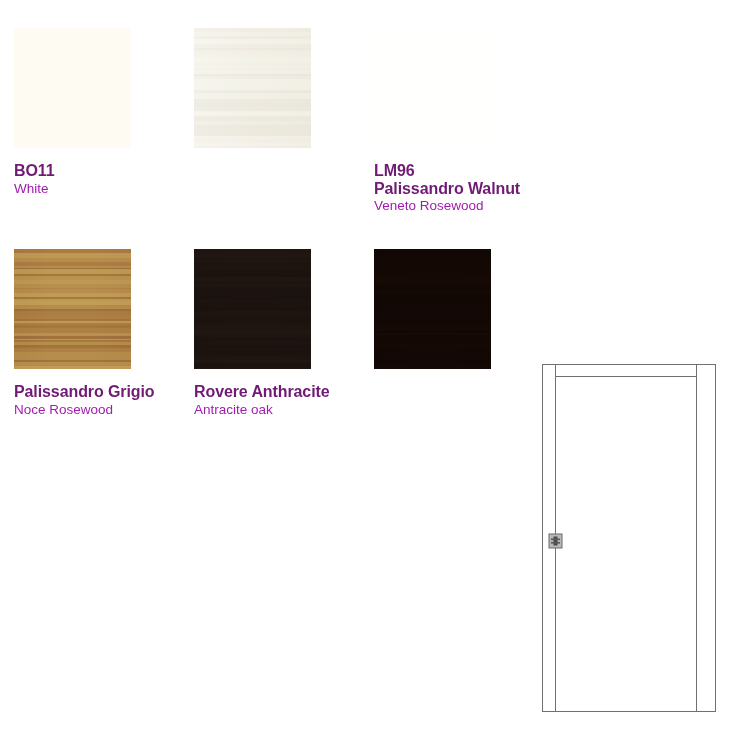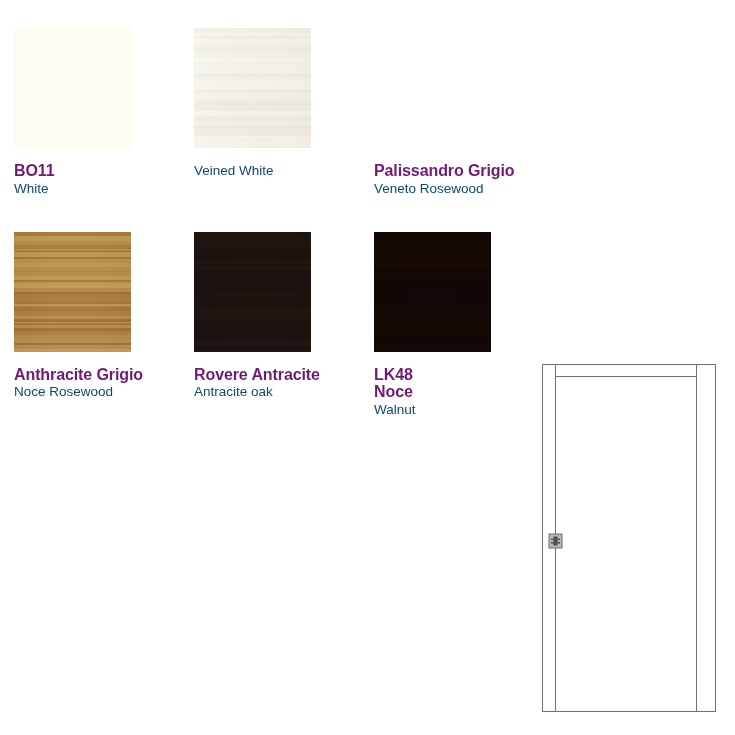--- a/index.html
+++ b/index.html
@@ -57,21 +57,21 @@
     font-size: 16px;
     font-weight: bold;
     color: #701a75;
     line-height: 17.5px;
     letter-spacing: -0.1px;
     white-space: nowrap;
   }
   .swatch-desc {
     font-size: 13.5px;
     font-weight: normal;
-    color: #0c4a6e;
+    color: #a21caf;
     line-height: 18px;
     white-space: nowrap;
   }
 
   
   .door-drawing {
     position: absolute;
     left: 535px;
     top: 358px;
     width: 190px;
@@ -94,66 +94,61 @@
         <div class="swatch-code">BO11</div>
         <div class="swatch-desc">White</div>
       </div>
     </div>
 
     <div class="swatch-cell">
       <div class="swatch-chip">
         <div class="grain" id="grain-1" style="background: linear-gradient(rgb(249, 247, 243) 0%, rgb(249, 247, 243) 3.2%, rgb(252, 251, 249) 3.2%, rgb(252, 251, 249) 5.23%, rgb(252, 251, 249) 5.23%, rgb(252, 251, 249) 6.66%, rgb(247, 246, 241) 6.66%, rgb(247, 246, 241) 9.04%, rgb(253, 253, 251) 9.04%, rgb(253, 253, 251) 13.05%, rgb(248, 247, 242) 13.05%, rgb(248, 247, 242) 16.27%, rgb(244, 242, 237) 16.27%, rgb(244, 242, 237) 18.21%, rgb(249, 248, 244) 18.21%, rgb(249, 248, 244) 21.2%, rgb(251, 250, 246) 21.2%, rgb(251, 250, 246) 24.97%, rgb(253, 253, 251) 24.97%, rgb(253, 253, 251) 28.84%, rgb(250, 249, 245) 28.84%, rgb(250, 249, 245) 30.73%, rgb(252, 252, 249) 30.73%, rgb(252, 252, 249) 33.18%, rgb(251, 250, 247) 33.18%, rgb(251, 250, 247) 35.76%, rgb(252, 251, 249) 35.76%, rgb(252, 251, 249) 38.08%, rgb(243, 241, 235) 38.08%, rgb(243, 241, 235) 39.85%, rgb(248, 247, 243) 39.85%, rgb(248, 247, 243) 42.27%, rgb(253, 252, 250) 42.27%, rgb(253, 252, 250) 45.41%, rgb(252, 252, 249) 45.41%, rgb(252, 252, 249) 49.05%, rgb(252, 252, 249) 49.05%, rgb(252, 252, 249) 51.76%, rgb(245, 243, 238) 51.76%, rgb(245, 243, 238) 54.4%, rgb(251, 250, 246) 54.4%, rgb(251, 250, 246) 55.57%, rgb(251, 250, 247) 55.57%, rgb(251, 250, 247) 59.33%, rgb(245, 243, 238) 59.33%, rgb(245, 243, 238) 62.79%, rgb(243, 241, 235) 62.79%, rgb(243, 241, 235) 65.3%, rgb(244, 243, 237) 65.3%, rgb(244, 243, 237) 69.49%, rgb(252, 252, 249) 69.49%, rgb(252, 252, 249) 73.13%, rgb(245, 244, 238) 73.13%, rgb(245, 244, 238) 74.89%, rgb(244, 242, 236) 74.89%, rgb(244, 242, 236) 77.1%, rgb(248, 247, 242) 77.1%, rgb(248, 247, 242) 80.78%, rgb(243, 241, 235) 80.78%, rgb(243, 241, 235) 83.05%, rgb(244, 242, 236) 83.05%, rgb(244, 242, 236) 86.68%, rgb(244, 242, 236) 86.68%, rgb(244, 242, 236) 89.79%, rgb(252, 251, 248) 89.79%, rgb(252, 251, 248) 92.53%, rgb(250, 249, 246) 92.53%, rgb(250, 249, 246) 95.26%, rgb(253, 252, 250) 95.26%, rgb(253, 252, 250) 98.43%, rgb(250, 249, 245) 98.43%, rgb(250, 249, 245) 100%), linear-gradient(to right, rgb(253, 253, 251) 0%, rgb(250, 249, 245) 40%, rgb(247, 245, 240) 100%) rgb(250, 249, 245); background-blend-mode: multiply; opacity: 0.85;"></div>
       </div>
       <div class="swatch-labels">
-        <div class="swatch-desc">Veined White</div>
       </div>
     </div>
 
     <div class="swatch-cell">
       <div class="swatch-chip">
         <div class="grain" id="grain-2" style="background: linear-gradient(rgb(247, 244, 237) 0%, rgb(247, 244, 237) 3.38%, rgb(247, 243, 236) 3.38%, rgb(247, 243, 236) 4.75%, rgb(236, 231, 222) 4.75%, rgb(236, 231, 222) 7.22%, rgb(247, 243, 236) 7.22%, rgb(247, 243, 236) 9.77%, rgb(246, 243, 235) 9.77%, rgb(246, 243, 235) 12.75%, rgb(236, 231, 221) 12.75%, rgb(236, 231, 221) 16.51%, rgb(243, 239, 231) 16.51%, rgb(243, 239, 231) 17.87%, rgb(239, 234, 225) 17.87%, rgb(239, 234, 225) 21.82%, rgb(245, 241, 234) 21.82%, rgb(245, 241, 234) 25.52%, rgb(241, 237, 228) 25.52%, rgb(241, 237, 228) 29.08%, rgb(244, 240, 232) 29.08%, rgb(244, 240, 232) 33.27%, rgb(244, 240, 233) 33.27%, rgb(244, 240, 233) 35.12%, rgb(235, 230, 219) 35.12%, rgb(235, 230, 219) 37.98%, rgb(247, 244, 237) 37.98%, rgb(247, 244, 237) 40.67%, rgb(244, 240, 232) 40.67%, rgb(244, 240, 232) 42.27%, rgb(245, 241, 233) 42.27%, rgb(245, 241, 233) 46.4%, rgb(248, 245, 238) 46.4%, rgb(248, 245, 238) 49.44%, rgb(236, 232, 222) 49.44%, rgb(236, 232, 222) 51.18%, rgb(241, 237, 228) 51.18%, rgb(241, 237, 228) 55.09%, rgb(237, 232, 222) 55.09%, rgb(237, 232, 222) 58.02%, rgb(242, 238, 230) 58.02%, rgb(242, 238, 230) 60.39%, rgb(248, 244, 237) 60.39%, rgb(248, 244, 237) 63.01%, rgb(232, 227, 216) 63.01%, rgb(232, 227, 216) 65.58%, rgb(245, 241, 234) 65.58%, rgb(245, 241, 234) 69.4%, rgb(244, 241, 233) 69.4%, rgb(244, 241, 233) 72.94%, rgb(244, 240, 232) 72.94%, rgb(244, 240, 232) 74.37%, rgb(237, 233, 223) 74.37%, rgb(237, 233, 223) 75.81%, rgb(241, 237, 228) 75.81%, rgb(241, 237, 228) 80.09%, rgb(245, 242, 234) 80.09%, rgb(245, 242, 234) 81.15%, rgb(241, 237, 228) 81.15%, rgb(241, 237, 228) 82.92%, rgb(245, 241, 233) 82.92%, rgb(245, 241, 233) 85.32%, rgb(240, 235, 227) 85.32%, rgb(240, 235, 227) 88.22%, rgb(248, 244, 237) 88.22%, rgb(248, 244, 237) 89.17%, rgb(249, 245, 239) 89.17%, rgb(249, 245, 239) 90.4%, rgb(246, 242, 235) 90.4%, rgb(246, 242, 235) 93.45%, rgb(233, 228, 218) 93.45%, rgb(233, 228, 218) 95.59%, rgb(248, 245, 238) 95.59%, rgb(248, 245, 238) 97.15%, rgb(234, 229, 219) 97.15%, rgb(234, 229, 219) 98.89%, rgb(247, 243, 236) 98.89%, rgb(247, 243, 236) 100%), linear-gradient(to right, rgb(240, 236, 227) 0%, rgb(243, 239, 231) 30%, rgb(243, 239, 231) 70%, rgb(241, 237, 228) 100%) rgb(243, 239, 231); background-blend-mode: overlay;"></div>
       </div>
       <div class="swatch-labels">
-        <div class="swatch-name">Palissandro Grigio</div>
+        <div class="swatch-code">LM96</div>
+        <div class="swatch-name">Palissandro Walnut</div>
         <div class="swatch-desc">Veneto Rosewood</div>
       </div>
     </div>
 
   </div>
 
   <div class="swatch-row row-2">
 
     <div class="swatch-cell">
       <div class="swatch-chip">
         <div class="grain" id="grain-3" style="background: linear-gradient(rgb(136, 119, 95) 0%, rgb(136, 119, 95) 3.56%, rgb(164, 149, 124) 3.56%, rgb(164, 149, 124) 7.67%, rgb(153, 137, 112) 7.67%, rgb(153, 137, 112) 11.18%, rgb(139, 122, 98) 11.18%, rgb(139, 122, 98) 13.9%, rgb(153, 137, 112) 13.9%, rgb(153, 137, 112) 15.84%, rgb(123, 108, 84) 15.84%, rgb(123, 108, 84) 16.75%, rgb(164, 149, 124) 16.75%, rgb(164, 149, 124) 20.93%, rgb(131, 115, 91) 20.93%, rgb(131, 115, 91) 22.43%, rgb(158, 142, 117) 22.43%, rgb(158, 142, 117) 26.08%, rgb(164, 148, 124) 26.08%, rgb(164, 148, 124) 29.31%, rgb(155, 139, 114) 29.31%, rgb(155, 139, 114) 32.42%, rgb(144, 127, 102) 32.42%, rgb(144, 127, 102) 33.65%, rgb(154, 137, 113) 33.65%, rgb(154, 137, 113) 36.8%, rgb(167, 151, 127) 36.8%, rgb(167, 151, 127) 39.86%, rgb(131, 115, 91) 39.86%, rgb(131, 115, 91) 41.29%, rgb(164, 149, 124) 41.29%, rgb(164, 149, 124) 43.72%, rgb(169, 153, 129) 43.72%, rgb(169, 153, 129) 46.68%, rgb(152, 136, 111) 46.68%, rgb(152, 136, 111) 49.91%, rgb(124, 108, 85) 49.91%, rgb(124, 108, 85) 51.61%, rgb(137, 121, 97) 51.61%, rgb(137, 121, 97) 54.84%, rgb(140, 123, 99) 54.84%, rgb(140, 123, 99) 58.41%, rgb(129, 114, 90) 58.41%, rgb(129, 114, 90) 59.88%, rgb(165, 149, 125) 59.88%, rgb(165, 149, 125) 61.57%, rgb(138, 122, 97) 61.57%, rgb(138, 122, 97) 63.31%, rgb(129, 114, 90) 63.31%, rgb(129, 114, 90) 66.19%, rgb(141, 124, 100) 66.19%, rgb(141, 124, 100) 68.8%, rgb(139, 123, 98) 68.8%, rgb(139, 123, 98) 69.94%, rgb(157, 141, 117) 69.94%, rgb(157, 141, 117) 72.87%, rgb(125, 109, 86) 72.87%, rgb(125, 109, 86) 74.71%, rgb(160, 144, 119) 74.71%, rgb(160, 144, 119) 75.98%, rgb(131, 115, 91) 75.98%, rgb(131, 115, 91) 77.16%, rgb(153, 137, 112) 77.16%, rgb(153, 137, 112) 79.86%, rgb(126, 110, 87) 79.86%, rgb(126, 110, 87) 82.41%, rgb(141, 124, 100) 82.41%, rgb(141, 124, 100) 85.53%, rgb(153, 136, 111) 85.53%, rgb(153, 136, 111) 88.47%, rgb(153, 136, 112) 88.47%, rgb(153, 136, 112) 92.09%, rgb(126, 111, 87) 92.09%, rgb(126, 111, 87) 94.56%, rgb(154, 138, 113) 94.56%, rgb(154, 138, 113) 97.41%, rgb(168, 153, 129) 97.41%, rgb(168, 153, 129) 99.7%, rgb(133, 117, 93) 99.7%, rgb(133, 117, 93) 100%), linear-gradient(to right, rgb(141, 125, 100) 0%, rgb(147, 130, 105) 30%, rgb(147, 130, 105) 70%, rgb(143, 126, 102) 100%) rgb(147, 130, 105); background-blend-mode: overlay;"></div>
       </div>
       <div class="swatch-labels">
-        <div class="swatch-name">Anthracite Grigio</div>
+        <div class="swatch-name">Palissandro Grigio</div>
         <div class="swatch-desc">Noce Rosewood</div>
       </div>
     </div>
 
     <div class="swatch-cell">
       <div class="swatch-chip">
         <div class="grain" id="grain-4" style="background: linear-gradient(rgb(82, 73, 67) 0%, rgb(82, 73, 67) 3.74%, rgb(87, 78, 72) 3.74%, rgb(87, 78, 72) 7.19%, rgb(71, 63, 58) 7.19%, rgb(71, 63, 58) 8.34%, rgb(85, 76, 70) 8.34%, rgb(85, 76, 70) 11.24%, rgb(78, 69, 64) 11.24%, rgb(78, 69, 64) 15.54%, rgb(84, 75, 70) 15.54%, rgb(84, 75, 70) 16.99%, rgb(75, 66, 61) 16.99%, rgb(75, 66, 61) 20.6%, rgb(70, 62, 57) 20.6%, rgb(70, 62, 57) 23.05%, rgb(85, 76, 70) 23.05%, rgb(85, 76, 70) 26.64%, rgb(76, 67, 62) 26.64%, rgb(76, 67, 62) 29.55%, rgb(84, 75, 69) 29.55%, rgb(84, 75, 69) 31.56%, rgb(74, 65, 60) 31.56%, rgb(74, 65, 60) 35.59%, rgb(73, 64, 59) 35.59%, rgb(73, 64, 59) 39.02%, rgb(70, 62, 57) 39.02%, rgb(70, 62, 57) 42.44%, rgb(83, 74, 68) 42.44%, rgb(83, 74, 68) 43.7%, rgb(72, 64, 59) 43.7%, rgb(72, 64, 59) 47.85%, rgb(71, 63, 58) 47.85%, rgb(71, 63, 58) 50.71%, rgb(70, 62, 57) 50.71%, rgb(70, 62, 57) 52.04%, rgb(81, 72, 66) 52.04%, rgb(81, 72, 66) 54.93%, rgb(76, 67, 62) 54.93%, rgb(76, 67, 62) 58.46%, rgb(74, 65, 60) 58.46%, rgb(74, 65, 60) 59.83%, rgb(76, 67, 62) 59.83%, rgb(76, 67, 62) 63.56%, rgb(84, 75, 69) 63.56%, rgb(84, 75, 69) 67.75%, rgb(87, 78, 72) 67.75%, rgb(87, 78, 72) 70.81%, rgb(81, 72, 67) 70.81%, rgb(81, 72, 67) 73.04%, rgb(73, 64, 59) 73.04%, rgb(73, 64, 59) 76.83%, rgb(77, 68, 63) 76.83%, rgb(77, 68, 63) 81.07%, rgb(71, 63, 58) 81.07%, rgb(71, 63, 58) 82.66%, rgb(76, 67, 62) 82.66%, rgb(76, 67, 62) 85.27%, rgb(73, 64, 59) 85.27%, rgb(73, 64, 59) 89.45%, rgb(82, 73, 68) 89.45%, rgb(82, 73, 68) 92.8%, rgb(86, 77, 72) 92.8%, rgb(86, 77, 72) 95.3%, rgb(74, 65, 60) 95.3%, rgb(74, 65, 60) 99.44%, rgb(84, 75, 69) 99.44%, rgb(84, 75, 69) 100%), linear-gradient(to right, rgb(76, 67, 62) 0%, rgb(78, 69, 64) 30%, rgb(78, 69, 64) 70%, rgb(77, 68, 63) 100%) rgb(78, 69, 64); background-blend-mode: overlay;"></div>
       </div>
       <div class="swatch-labels">
-        <div class="swatch-name">Rovere Antracite</div>
+        <div class="swatch-name">Rovere Anthracite</div>
         <div class="swatch-desc">Antracite oak</div>
       </div>
     </div>
 
     <div class="swatch-cell">
       <div class="swatch-chip">
         <div class="grain" id="grain-5" style="background: linear-gradient(rgb(61, 46, 37) 0%, rgb(61, 46, 37) 3.92%, rgb(60, 45, 36) 3.92%, rgb(60, 45, 36) 6.7%, rgb(68, 51, 42) 6.7%, rgb(68, 51, 42) 8.89%, rgb(65, 49, 40) 8.89%, rgb(65, 49, 40) 11.97%, rgb(66, 49, 41) 11.97%, rgb(66, 49, 41) 15.23%, rgb(72, 54, 44) 15.23%, rgb(72, 54, 44) 17.23%, rgb(73, 55, 45) 17.23%, rgb(73, 55, 45) 20.26%, rgb(78, 60, 48) 20.26%, rgb(78, 60, 48) 23.66%, rgb(79, 61, 49) 23.66%, rgb(79, 61, 49) 27.19%, rgb(77, 59, 48) 27.19%, rgb(77, 59, 48) 29.79%, rgb(78, 60, 49) 29.79%, rgb(78, 60, 49) 30.71%, rgb(60, 45, 37) 30.71%, rgb(60, 45, 37) 34.13%, rgb(74, 56, 46) 34.13%, rgb(74, 56, 46) 37.85%, rgb(61, 46, 38) 37.85%, rgb(61, 46, 38) 41.63%, rgb(64, 48, 40) 41.63%, rgb(64, 48, 40) 42.72%, rgb(66, 50, 41) 42.72%, rgb(66, 50, 41) 45.17%, rgb(62, 46, 38) 45.17%, rgb(62, 46, 38) 47.95%, rgb(67, 50, 41) 47.95%, rgb(67, 50, 41) 50.77%, rgb(63, 48, 39) 50.77%, rgb(63, 48, 39) 54.86%, rgb(67, 50, 41) 54.86%, rgb(67, 50, 41) 58.68%, rgb(61, 46, 37) 58.68%, rgb(61, 46, 37) 61.25%, rgb(71, 54, 44) 61.25%, rgb(71, 54, 44) 63.83%, rgb(72, 55, 45) 63.83%, rgb(72, 55, 45) 67.14%, rgb(71, 54, 44) 67.14%, rgb(71, 54, 44) 68.11%, rgb(62, 46, 38) 68.11%, rgb(62, 46, 38) 69.69%, rgb(80, 61, 50) 69.69%, rgb(80, 61, 50) 71.26%, rgb(68, 51, 42) 71.26%, rgb(68, 51, 42) 75.19%, rgb(66, 50, 41) 75.19%, rgb(66, 50, 41) 78.85%, rgb(74, 56, 46) 78.85%, rgb(74, 56, 46) 82.24%, rgb(70, 52, 43) 82.24%, rgb(70, 52, 43) 85.92%, rgb(63, 48, 39) 85.92%, rgb(63, 48, 39) 88.04%, rgb(63, 47, 38) 88.04%, rgb(63, 47, 38) 90.34%, rgb(67, 50, 41) 90.34%, rgb(67, 50, 41) 92.68%, rgb(63, 47, 39) 92.68%, rgb(63, 47, 39) 96.19%, rgb(67, 50, 41) 96.19%, rgb(67, 50, 41) 98.91%, rgb(75, 57, 46) 98.91%, rgb(75, 57, 46) 100%), linear-gradient(to right, rgb(66, 49, 41) 0%, rgb(68, 51, 42) 30%, rgb(68, 51, 42) 70%, rgb(67, 50, 41) 100%) rgb(68, 51, 42); background-blend-mode: overlay;"></div>
-      </div>
-      <div class="swatch-labels">
-        <div class="swatch-code">LK48</div>
-        <div class="swatch-name">Noce</div>
-        <div class="swatch-desc">Walnut</div>
       </div>
     </div>
 
   </div>
 
 </div>
 
 <div class="door-drawing">
   <svg width="190" height="362" viewBox="0 0 190 362" xmlns="http://www.w3.org/2000/svg">
     <g id="door-lines" fill="none" stroke="#6f7072" stroke-width="1" shape-rendering="crispEdges">

